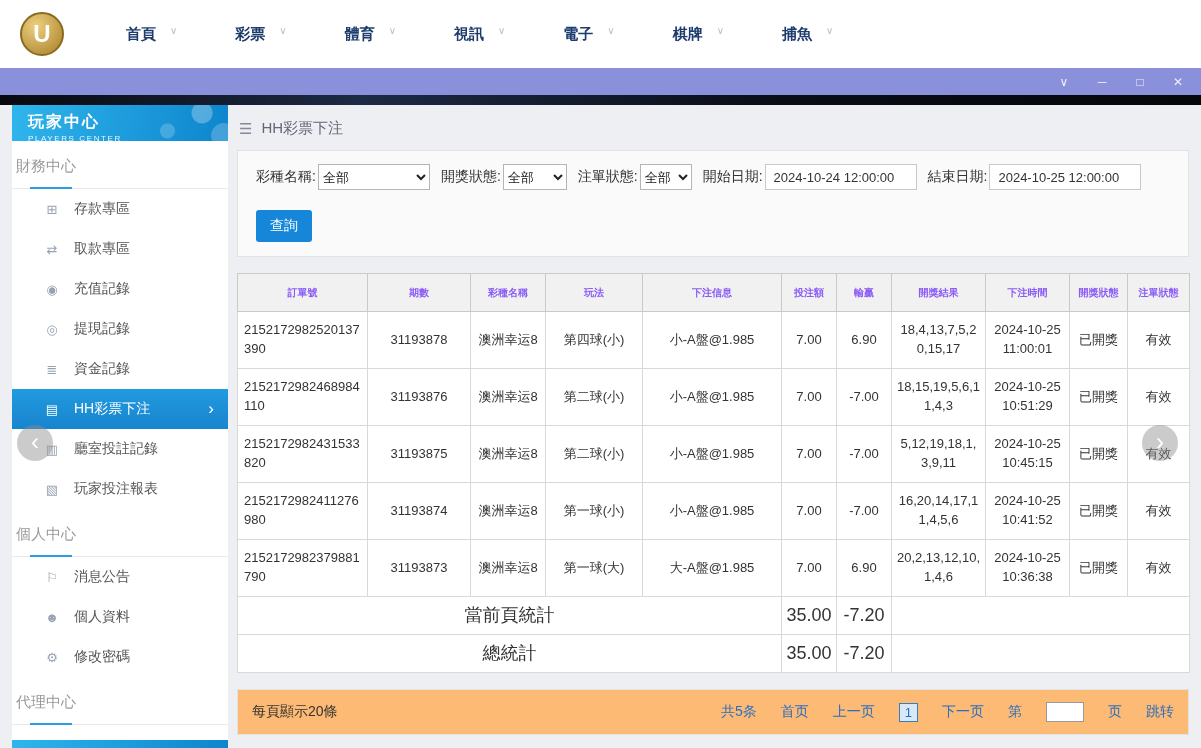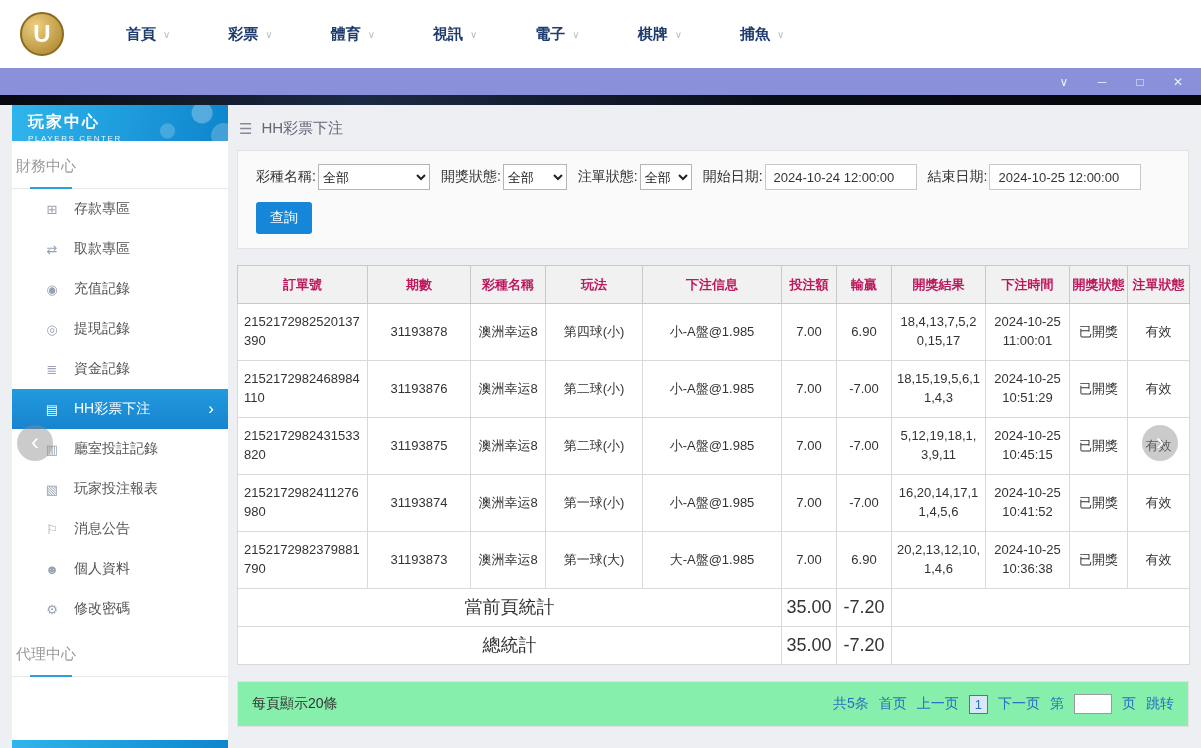--- a/index.html
+++ b/index.html
@@ -8,21 +8,21 @@
   .page { width:1201px; height:748px; position:relative; background:#fff; overflow:hidden; }
 
   
   .topnav { height:68px; display:flex; align-items:center; padding:0 20px; background:#fff; }
   .logo { display:flex; align-items:center; gap:9px; }
   .logo-circle { width:44px; height:44px; border-radius:50%; border:2px solid #8a6a20;
     background:radial-gradient(circle at 35% 30%, #eccf7f, #a87f28); color:#fff;
     font-weight:bold; font-size:24px; display:flex; align-items:center; justify-content:center; }
   .logo-text { font-size:23px; font-weight:800; color:#9d7827; letter-spacing:1px; }
   .nav-items { display:flex; margin-left:62px; gap:58px; }
-  .nav-item { display:flex; align-items:center; gap:7px; font-size:15px; font-weight:bold; color:#1d3b6d; cursor:pointer; }
+  .nav-item { display:flex; align-items:flex-start; gap:14px; font-size:15px; font-weight:bold; color:#1d3b6d; cursor:pointer; }
   .nav-chevron { color:#b9bdc6; font-size:10px; font-weight:normal; }
 
   
   .titlebar { height:27px; background:#8a90da; display:flex; align-items:center; justify-content:flex-end; gap:24px; padding-right:16px; }
   .win-btn { color:#eef0ff; font-size:12px; width:14px; text-align:center; cursor:pointer; line-height:1; }
 
   
   .banner-strip { height:10px; background:linear-gradient(90deg,#07090f,#1d2a45 30%,#090d16 65%,#05070b); }
 
   
@@ -51,37 +51,37 @@
   .content { flex:1; padding:0 12px 0 9px; overflow:hidden; }
   .breadcrumb { display:flex; align-items:center; gap:9px; color:#667; font-size:15px; margin:14px 0 12px 2px; }
   .hamburger { color:#889; font-size:15px; }
 
   .filter-card { background:#fafafa; border:1px solid #e2e2e2; padding:13px 18px 14px; }
   .filter-row { display:flex; align-items:center; font-size:14px; color:#333; flex-wrap:nowrap; }
   .fgroup { display:inline-flex; align-items:center; gap:2px; margin-right:11px; white-space:nowrap; }
   select { height:26px; border:1px solid #b5b5b5; background:#fff; font-size:13px; color:#222; }
   .sel-lottery { width:112px; } .sel-draw { width:64px; } .sel-order { width:52px; }
   .date-input { width:152px; height:26px; border:1px solid #c8c8c8; padding:0 8px; font-size:13px; color:#333; background:#fff; }
-  .filter-actions { margin-top:12px; }
+  .filter-actions { margin-top:20px; }
   .btn-search { background:#1586d8; color:#fff; border:none; border-radius:3px; font-size:14px; padding:7px 14px; cursor:pointer; }
 
   
   .table-card { margin-top:16px; }
   table.bet-table { width:100%; border-collapse:collapse; background:#fff; table-layout:fixed; border:1px solid #bbb; }
-  .bet-table th { background:#f1f1f1; border:1px solid #c9c9c9; font-size:13px; font-weight:bold; color:#be185d; height:38px; padding:0 1px;font-family:Liberation Mono, monospace; }
+  .bet-table th { background:#f1f1f1; border:1px solid #c9c9c9; font-size:10px; font-weight:bold; color:#8b5cf6; height:38px; padding:0 1px;font-family:Liberation Mono, monospace; }
   .bet-table td { border:1px solid #d9d9d9; font-size:13px; color:#333; text-align:center; padding:4px; line-height:1.45; vertical-align:middle; }
   tr.data-row { height:57px; }
   td.c-order { text-align:left; word-break:break-all; padding-left:6px; }
   td.c-result { word-break:break-all; }
   tr.summary-row { height:38px; }
   tr.summary-row td { font-size:18px; }
 
   
-  .footer-card { margin-top:16px; background:#86efac; border:1px solid #e2e2e2; height:46px; display:flex; align-items:center; justify-content:space-between; padding:0 14px; font-size:14px; color:#333; }
-  .pager { display:flex; align-items:center; gap:10px; color:#2a6fc0; }
+  .footer-card { margin-top:16px; background:#fdba74; border:1px solid #e2e2e2; height:46px; display:flex; align-items:center; justify-content:space-between; padding:0 14px; font-size:14px; color:#333; }
+  .pager { display:flex; align-items:center; gap:24px; color:#2a6fc0; }
   .page-link { cursor:pointer; }
   .page-current { border:1px solid #3a7bbf; background:#d9e8f7; color:#2a6fc0; padding:0 5px; font-size:13px; line-height:17px; cursor:pointer; }
   .goto-input { width:38px; height:20px; border:1px solid #9a9a9a; background:#fff; }
 
   
   .carousel-arrow { position:absolute; top:425px; width:36px; height:36px; border-radius:50%;
     background:rgba(140,140,140,.45); color:#fff; font-size:24px; display:flex; align-items:center;
     justify-content:center; cursor:pointer; z-index:10; line-height:1; padding-bottom:3px; }
   .arrow-left { left:17px; } .arrow-right { left:1142px; }
 </style>
@@ -172,20 +172,21 @@
       </div>
       <div class="side-item">
         <span class="side-icon">▥</span>
         <span>廳室投註記錄</span>
       </div>
       <div class="side-item">
         <span class="side-icon">▧</span>
         <span>玩家投注報表</span>
       </div>
 
+      <div class="section-title">個人中心</div>
 
       <div class="side-item">
         <span class="side-icon">⚐</span>
         <span>消息公告</span>
       </div>
       <div class="side-item">
         <span class="side-icon">☻</span>
         <span>個人資料</span>
       </div>
       <div class="side-item">

